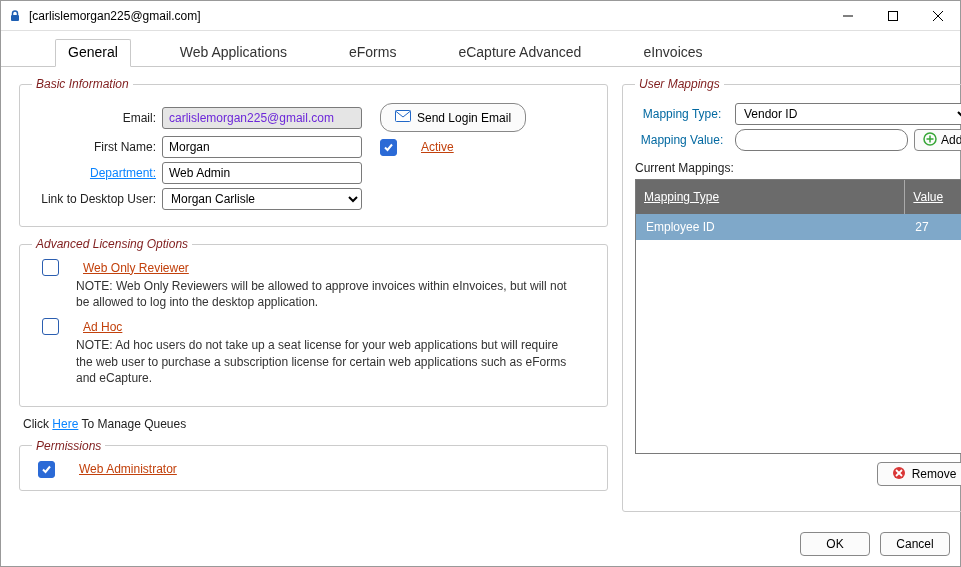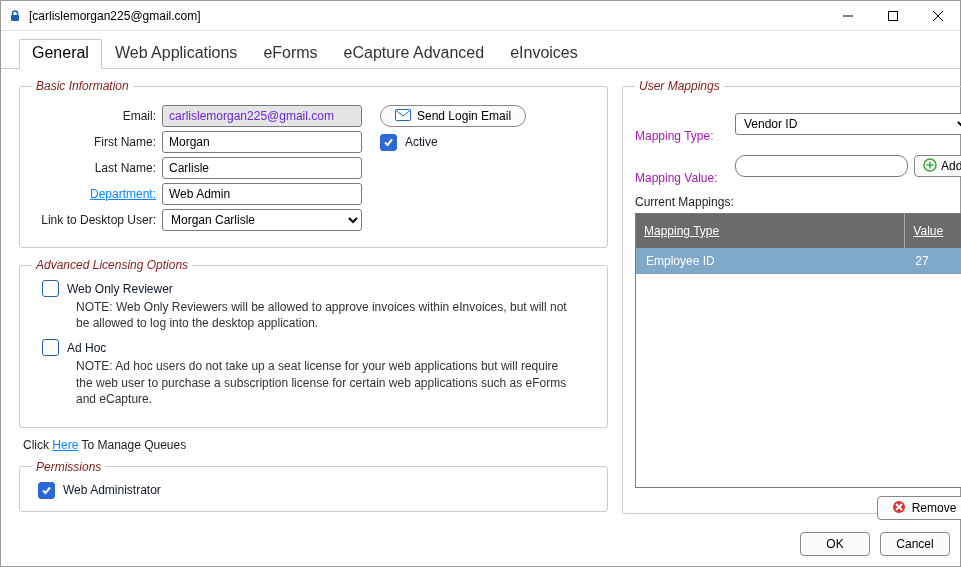--- a/index.html
+++ b/index.html
@@ -5,44 +5,44 @@
     * { box-sizing: border-box; font-family: "Segoe UI", Tahoma, Arial, sans-serif; }
     html, body { margin:0; padding:0; background:#fff; }
     .window { width:961px; height:567px; border:1px solid #999; background:#fff; position:relative; }
     .titlebar { height:30px; display:flex; align-items:center; padding:0 0 0 6px; border-bottom:1px solid #e0e0e0; }
     .titlebar-icon { width:16px; height:16px; display:inline-flex; align-items:center; justify-content:center; }
     .titlebar-title { font-size:12px; margin-left:6px; flex:1; color:#000; }
     .win-controls { display:flex; height:100%; }
     .win-btn { width:45px; height:30px; display:flex; align-items:center; justify-content:center; }
     .win-btn svg { pointer-events:none; }
     .tabbar { display:flex; padding:8px 10px 0 18px; border-bottom:1px solid #c9c9c9; background:#fff; }
-    .tab { padding:4px 12px 6px 12px; font-size:16px; color:#333; cursor:pointer; border:1px solid transparent; border-bottom:none; }
+    .tab { padding:4px 12px 6px 12px; font-size:14px; color:#333; cursor:pointer; border:1px solid transparent; border-bottom:none;margin-left:36px; }
     .tab.active { border:1px solid #c9c9c9; border-bottom:1px solid #fff; border-radius:2px 2px 0 0; background:#fff; margin-bottom:-1px; color:#000; }
     .content { padding:10px 18px 0 18px; display:flex; gap:14px; }
     .col-left { flex:1; }
     .col-right { width:320px; }
     fieldset.group { border:1px solid #ccc; border-radius:3px; padding:8px 12px 12px 12px; margin:0 0 10px 0; }
     fieldset.group > legend { font-size:12px; color:#7f1d1d; padding:0 4px;font-style:italic; }
     .row { display:flex; align-items:center; margin:4px 0; }
     .lbl { width:130px; text-align:right; font-size:12px; color:#222; padding-right:6px; }
     .input { flex:0 0 200px; height:22px; border:1px solid #7a7a7a; border-radius:3px; padding:1px 6px; font-size:12px; }
     .input.readonly { background:#e5e5e5; color:#6d28d9; }
     .select { flex:0 0 200px; height:22px; border:1px solid #7a7a7a; border-radius:3px; padding:0 4px; font-size:12px; background:#fff; }
-    .btn { display:inline-flex; align-items:center; justify-content:center; gap:6px; height:22px; padding:0 14px; font-size:12px; border:1px solid #888; border-radius:12px; background:#fbfbfb; cursor:pointer; }
+    .btn { display:inline-flex; align-items:center; justify-content:center; gap:6px; height:29px; padding:0 14px; font-size:12px; border:1px solid #888; border-radius:12px; background:#fbfbfb; cursor:pointer; }
     .btn.radius-sm { border-radius:4px; height:24px; }
-    .chk { display:flex; align-items:center; gap:8px; font-size:12px; color:#0f172a; }
+    .chk { display:flex; align-items:center; gap:24px; font-size:12px; color:#c2410c;text-decoration:underline; }
     .chkbox { width:17px; height:17px; border:1px solid #2b5eb0; border-radius:3px; display:flex; align-items:center; justify-content:center; background:#fff; }
     .chkbox.checked { background:#2b6ad6; border-color:#2b6ad6; }
     .chkbox.checked svg { display:block; }
     .chkbox svg { display:none; }
     .chk-label { font-size:12px; }
     .note { font-size:12px; color:#333; margin:2px 0 8px 44px; line-height:1.35; max-width:500px; }
     .link { color:#0a84ff; text-decoration:underline; cursor:pointer; }
     .um-row { display:flex; align-items:center; margin:4px 0; }
-    .um-lbl { width:100px; text-align:left; font-size:12px; color:#a21caf; padding-right:6px;margin-top:24px; }
+    .um-lbl { width:100px; text-align:center; font-size:12px; color:#0369a1; padding-right:6px; }
     .um-select { flex:1; height:22px; border:1px solid #7a7a7a; border-radius:3px; font-size:12px; padding:0 4px; background:#fff; }
     .um-input { flex:1; height:22px; border:1px solid #7a7a7a; border-radius:10px; font-size:12px; padding:1px 8px; }
     .add-btn { display:inline-flex; align-items:center; gap:4px; margin-left:6px; height:22px; border:1px solid #888; border-radius:4px; padding:0 8px; font-size:12px; background:#fbfbfb; cursor:pointer; }
     .mappings-label { font-size:12px; color:#222; margin:10px 0 4px 0; }
     .mappings-table { border:1px solid #7a7a7a; height:275px; background:#fff; }
     .mt-header { display:flex; background:#6b6b6b; color:#fff; font-size:12px; }
     .mt-h-cell { padding:10px 8px; border-right:1px solid #aaa;text-decoration:underline; }
     .mt-h-cell:first-child { flex:1; }
     .mt-h-cell:last-child { width:65px; border-right:none; }
     .mt-row { display:flex; font-size:12px; }
@@ -127,24 +127,20 @@
           <div class="chk">
             <span class="chkbox checked">
                 <svg width="11" height="11" viewBox="0 0 11 11">
                   <path d="M2 5.5 L4.5 8 L9 2.5" stroke="#fff" stroke-width="2" fill="none"></path>
                 </svg>
               </span>
             <span class="chk-label">Active</span>
           </div>
         </div>
 
-        <div class="row">
-          <span class="lbl">Last Name:</span>
-          <input class="input" value="Carlisle" style="">
-        </div>
 
         <div class="row">
           <span class="lbl"><span class="link">Department:</span></span>
           <input class="input" value="Web Admin" style="">
         </div>
 
         <div class="row">
           <span class="lbl">Link to Desktop User:</span>
           <select class="select">
             <option>Morgan  Carlisle</option>

